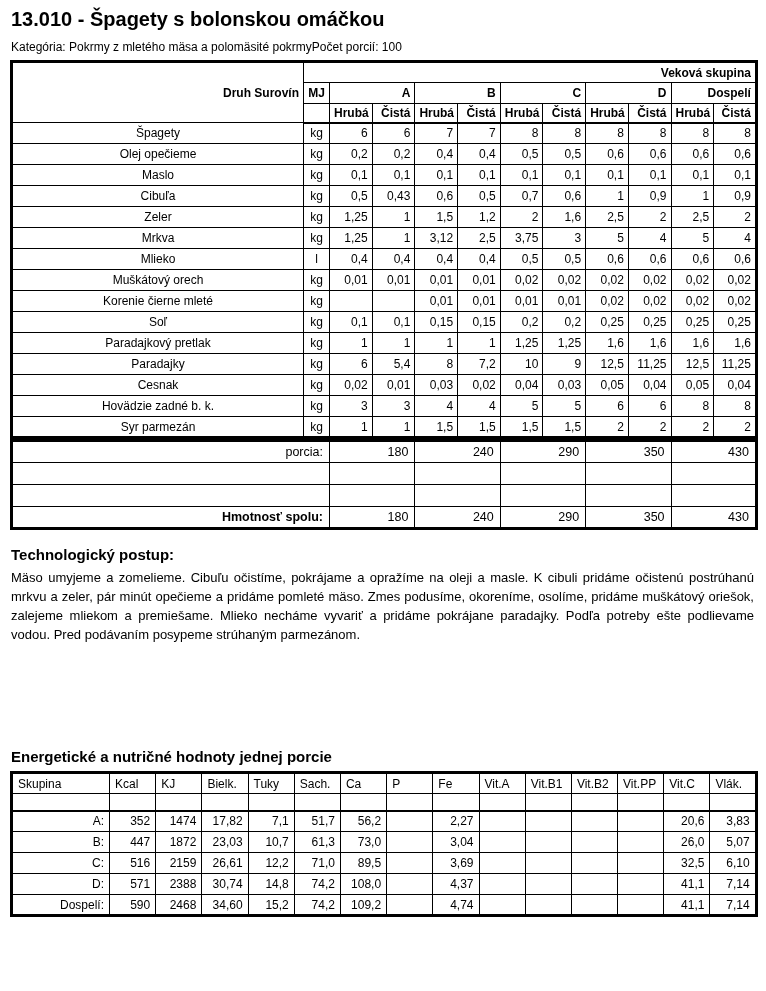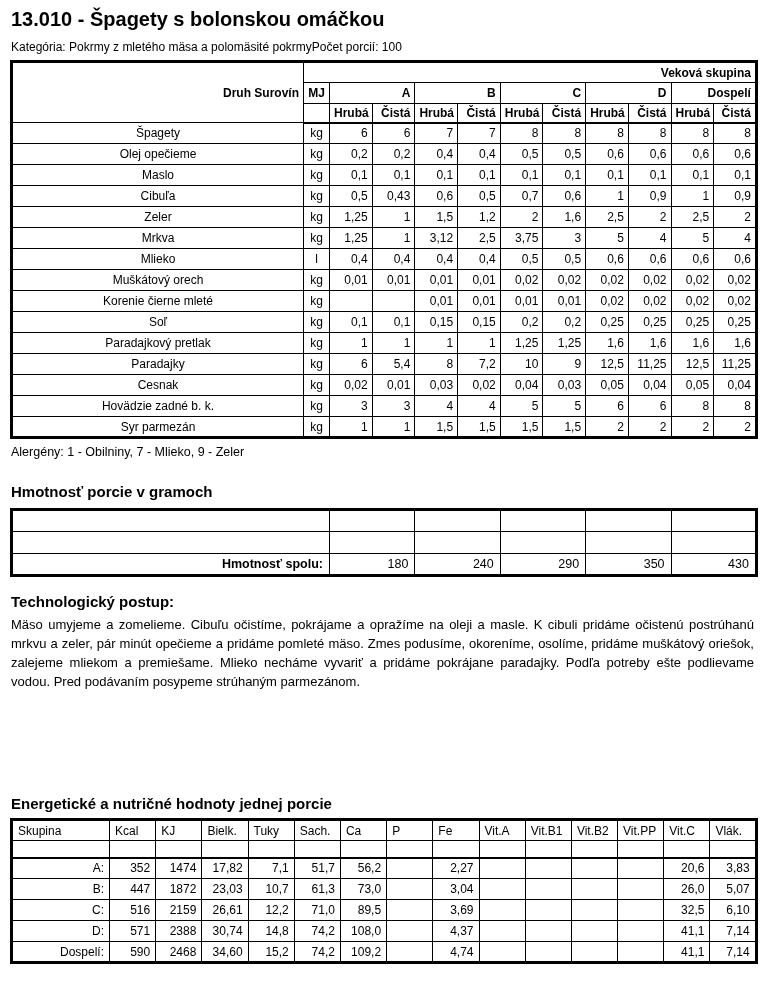--- a/index.html
+++ b/index.html
@@ -306,34 +306,40 @@
           <td class="c-num">1,5</td>
           <td class="c-num">1,5</td>
           <td class="c-num">2</td>
           <td class="c-num">2</td>
           <td class="c-num">2</td>
           <td class="c-num">2</td>
         </tr>
       </tbody>
   </table>
 
-  <div class="allergens">Alergény: 1 - Obilniny, 7 - Mlieko, 9 - Zeler</div>
-
-  <div class="h2">Hmotnosť porcie v gramoch</div>
+
 
   <table class="wt">
     <colgroup id="wt-cols">
         <col style="width: 318px;">
         <col style="width: 85.4px;">
         <col style="width: 85.4px;">
         <col style="width: 85.4px;">
         <col style="width: 85.4px;">
         <col style="width: 85.4px;">
       </colgroup>
     <tbody id="wt-body">
+        <tr>
+          <td>porcia:</td>
+          <td>180</td>
+          <td>240</td>
+          <td>290</td>
+          <td>350</td>
+          <td>430</td>
+        </tr>
         <tr>
           <td></td>
           <td></td>
           <td></td>
           <td></td>
           <td></td>
           <td></td>
         </tr>
         <tr>
           <td></td>

